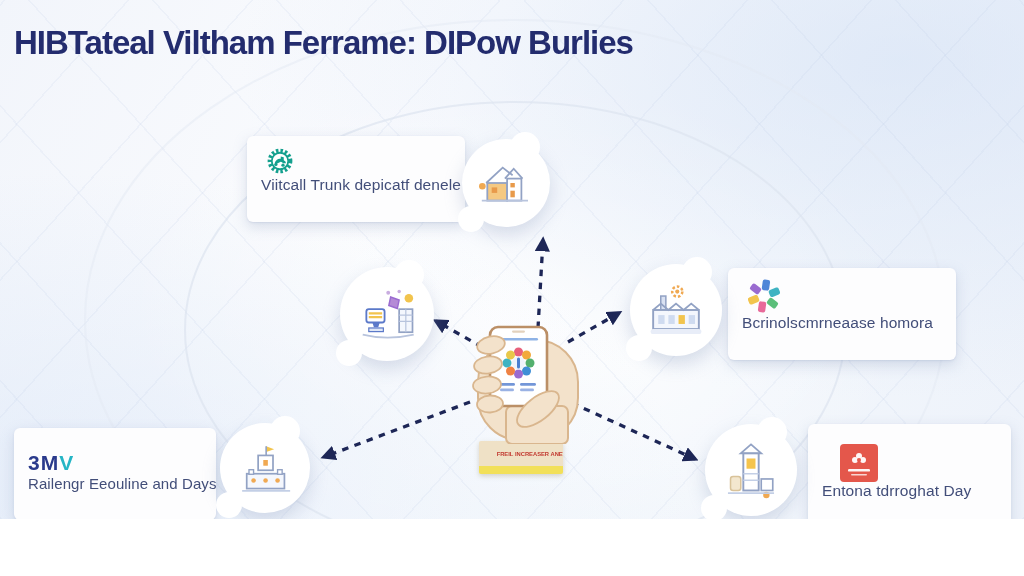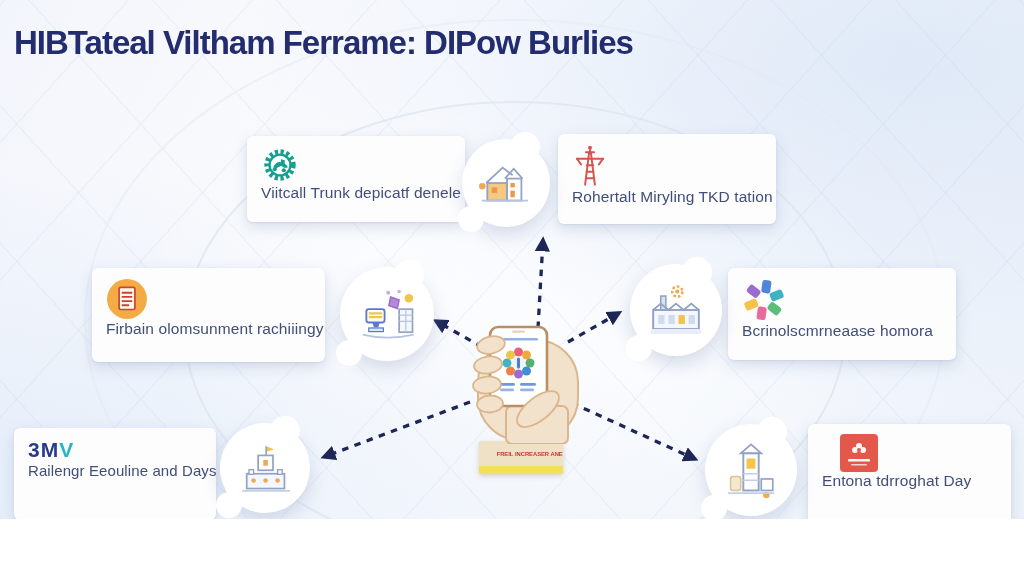--- a/index.html
+++ b/index.html
@@ -20,22 +20,22 @@
   }
   .bgsvg,.arrows{position:absolute;inset:0;pointer-events:none;}
   .bgsvg{z-index:0;} .arrows{z-index:1;}
   .title{
     position:absolute;left:14px;top:24px;z-index:5;
     font-size:33px;font-weight:bold;letter-spacing:-1px;color:#232c6e;white-space:nowrap;
   }
   .card{
     position:absolute;z-index:2;background:#fdfdfe;border-radius:6px;
     box-shadow:0 5px 14px rgba(140,155,190,.30),0 1px 2px rgba(140,155,190,.22);
-    display:flex;flex-direction:column;justify-content:flex-start;
-    padding:10px 12px 11px 14px;box-sizing:border-box;
+    display:flex;flex-direction:column;justify-content:flex-end;
+    padding:10px 12px 28px 14px;box-sizing:border-box;
   }
   .lbl{font-size:15.5px;color:#424e79;letter-spacing:.1px;white-space:nowrap;}
   .c1{left:247px;top:136px;width:218px;height:86px;}
   .c2{left:558px;top:134px;width:218px;height:90px;}
   .c3{left:92px;top:268px;width:233px;height:94px;}
   .c4{left:728px;top:268px;width:228px;height:92px;}
   .c5{left:14px;top:428px;width:202px;height:92px;}
   .c6{left:808px;top:424px;width:203px;height:104px;}
   .logo3mv{font-size:21px;font-weight:bold;letter-spacing:1px;}
   .l3m{color:#2a3a8c;margin-top:41px;} .lv{color:#25b5c5;}
@@ -98,47 +98,21 @@
     <svg width="38" height="38" viewBox="0 0 40 40">
       <circle cx="20" cy="20" r="13.5" fill="none" stroke="#14a08e" stroke-width="6" stroke-dasharray="3.2 2.6"></circle>
       <circle cx="20" cy="20" r="11" fill="#fff" stroke="#14a08e" stroke-width="2.4"></circle>
       <path d="M13 22 q3 -6 8 -5 l0 -3 l4 1 l0 4 q3 1 3 4 l-4 0 q-1 -2 -3 -2 l-6 3 z" fill="#14a08e"></path>
       <circle cx="14.5" cy="24.5" r="2.2" fill="#14a08e"></circle>
       <circle cx="24" cy="25.5" r="2.2" fill="#14a08e"></circle>
     </svg>
     <div class="lbl">Viitcall Trunk depicatf denele</div>
   </div>
 
-  <div class="card c2">
-    <svg width="36" height="44" viewBox="0 0 44 54">
-      <g stroke="#d8544c" stroke-width="2.4" fill="none" stroke-linecap="round">
-        <path d="M16 50 L21 10"></path>
-          <path d="M28 50 L23 10"></path>
-        <path d="M17 42 L27 42"></path>
-          <path d="M18 34 L26 34"></path>
-          <path d="M18 26 L26 26"></path>
-        <path d="M6 18 L38 18"></path>
-          <path d="M6 18 L11 25"></path>
-          <path d="M38 18 L33 25"></path>
-        <path d="M22 10 L22 4"></path>
-          <path d="M17 10 L27 10"></path>
-      </g>
-      <circle cx="22" cy="4.5" r="2.4" fill="#d8544c"></circle>
-    </svg>
-    <div class="lbl">Rohertalt Miryling TKD tation</div>
-  </div>
-
-  <div class="card c3">
-    <svg width="42" height="42" viewBox="0 0 40 40">
-      <circle cx="20" cy="20" r="19" fill="#f3ab45"></circle>
-      <rect x="12.5" y="9" width="15" height="21" rx="1.5" fill="#fdf6ee" stroke="#c94436" stroke-width="1.6"></rect>
-      <path d="M15 14 h10 M15 18 h10 M15 22 h10 M15 26 h7" stroke="#c94436" stroke-width="1.8"></path>
-    </svg>
-    <div class="lbl">Firbain olomsunment rachiiingy</div>
-  </div>
+
 
   <div class="card c4">
     <svg width="44" height="44" viewBox="0 0 44 44">
       <g transform="rotate(8 22 22)">
           <rect x="18" y="2" width="9" height="13" rx="2.5" fill="#4f86d8"></rect>
         </g>
       <g transform="rotate(68 22 22)">
           <rect x="18" y="2" width="9" height="13" rx="2.5" fill="#3fb3c2"></rect>
         </g>
       <g transform="rotate(128 22 22)">

